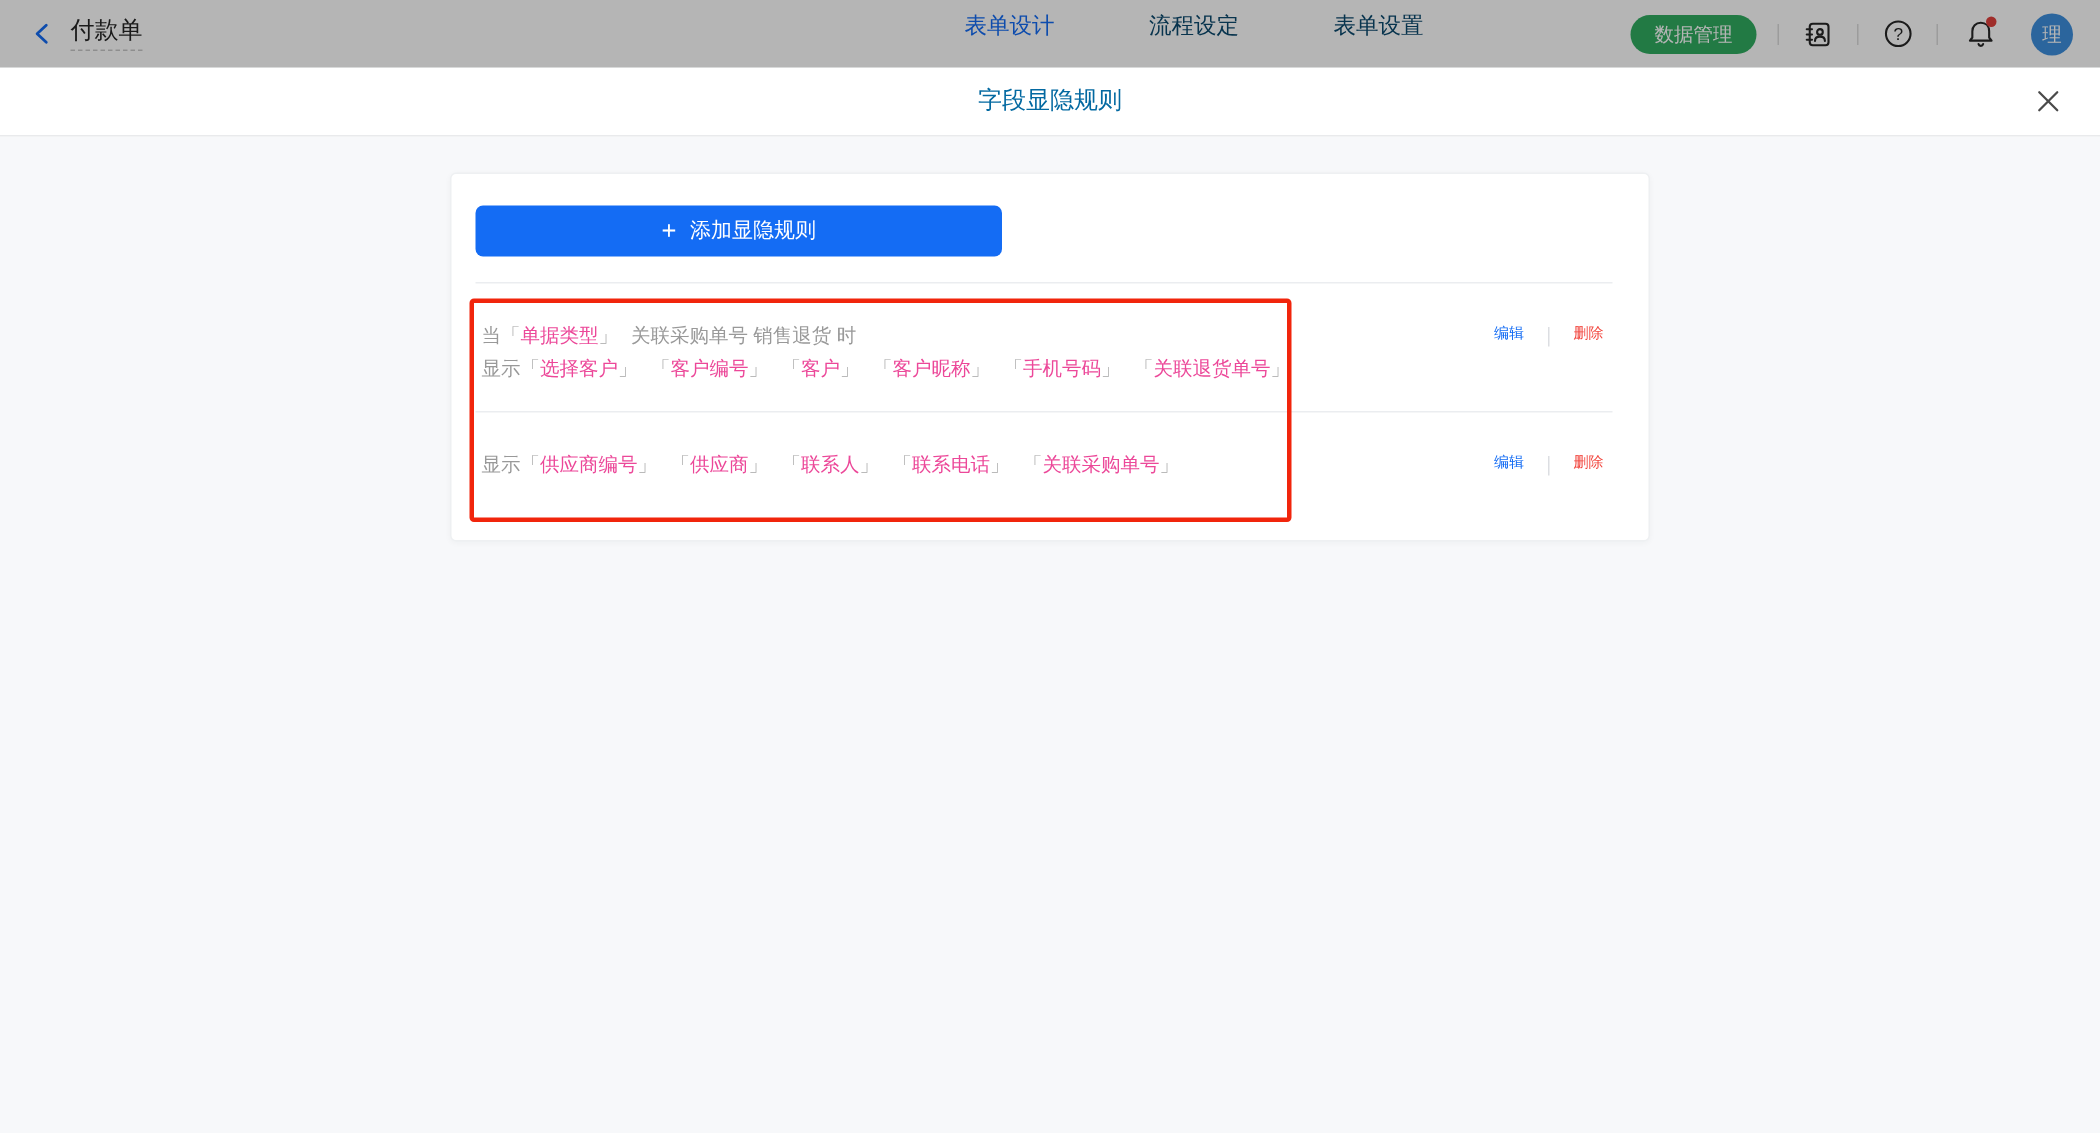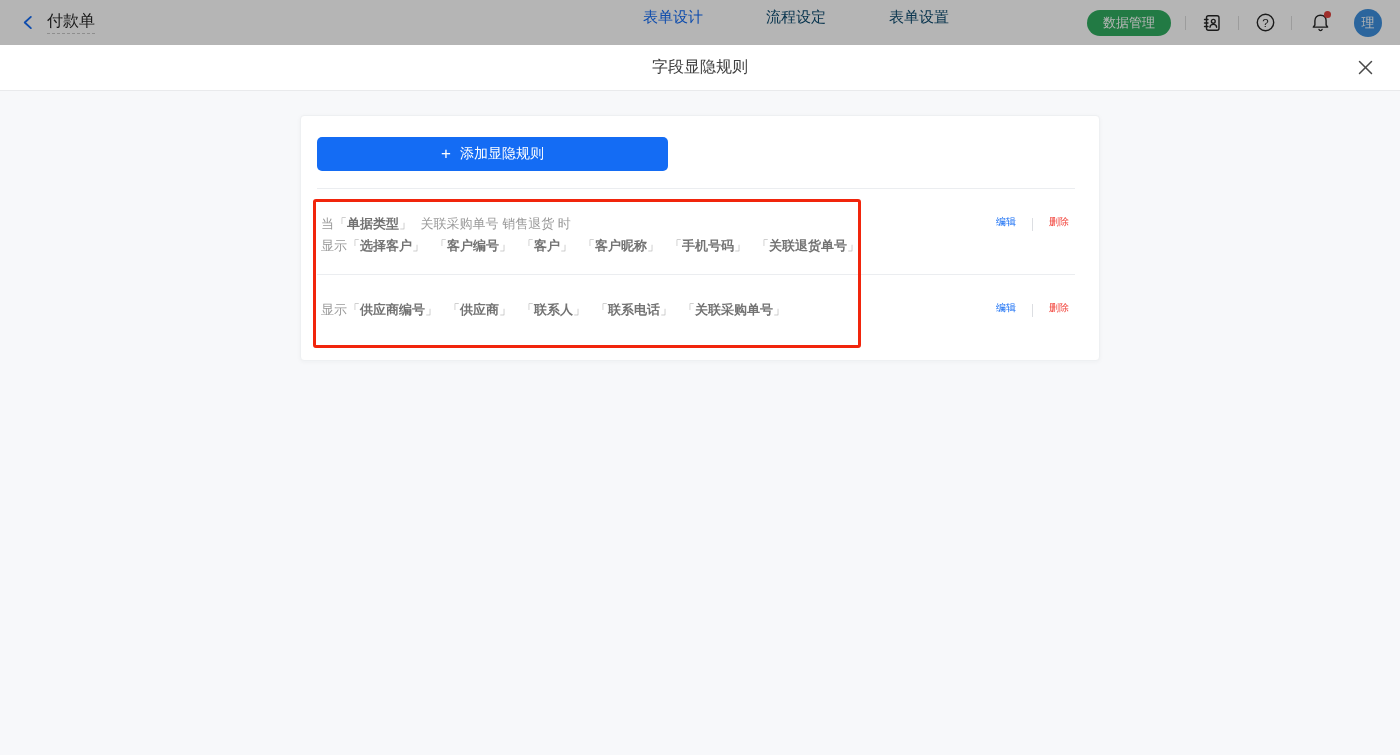--- a/index.html
+++ b/index.html
@@ -76,21 +76,21 @@
   }
 
   
   .modal-header {
     position: relative;
     height: 46px;
     background: #fff;
     border-bottom: 1px solid #e9eaec;
     display: flex; align-items: center; justify-content: center;
   }
-  .modal-title { font-size: 16px; color: #404040; }
+  .modal-title { font-size: 16px; color: #0369a1; }
   .modal-close {
     position: absolute; right: 25px; top: 50%; transform: translateY(-50%);
     width: 20px; height: 20px;
     display: flex; align-items: center; justify-content: center;
     cursor: pointer;
   }
   .modal-body {
     height: 664px;
     background: var(--page-bg, #f7f8fa);
     padding-top: 24px;
@@ -123,21 +123,21 @@
   .rule-row {
     display: flex;
     justify-content: space-between;
     height: 85px;
     padding: 24px 6px 0 4px;
   }
   .row-divider { height: 1px; background: #ebedf0; }
   .rule-text { font-size: 13px; line-height: 22px; white-space: nowrap; }
   .cn { color: var(--text-gray, #999); }
   .bk { color: #a6a6a6; font-weight: 400; }
-  .fname { color: #737373; font-weight: 700; }
+  .fname { color: #ec4899; font-weight: 400; }
   .connector { margin-left: 5px; }
   .rule-line2 .bracket-group + .bracket-group { margin-left: 9px; }
 
   .rule-actions { display: flex; align-items: flex-start; padding-top: 2px; font-size: 10px; }
   .rule-actions .edit { color: var(--accent, #1677ff); cursor: pointer; text-decoration: none; }
   .rule-actions .delete { color: var(--danger, #f2453d); cursor: pointer; text-decoration: none; }
   .action-divider { width: 1px; height: 13px; background: #dcdee2; margin: 3px 16px 0 16px; }
 
   .annotation-box {
     position: absolute;

